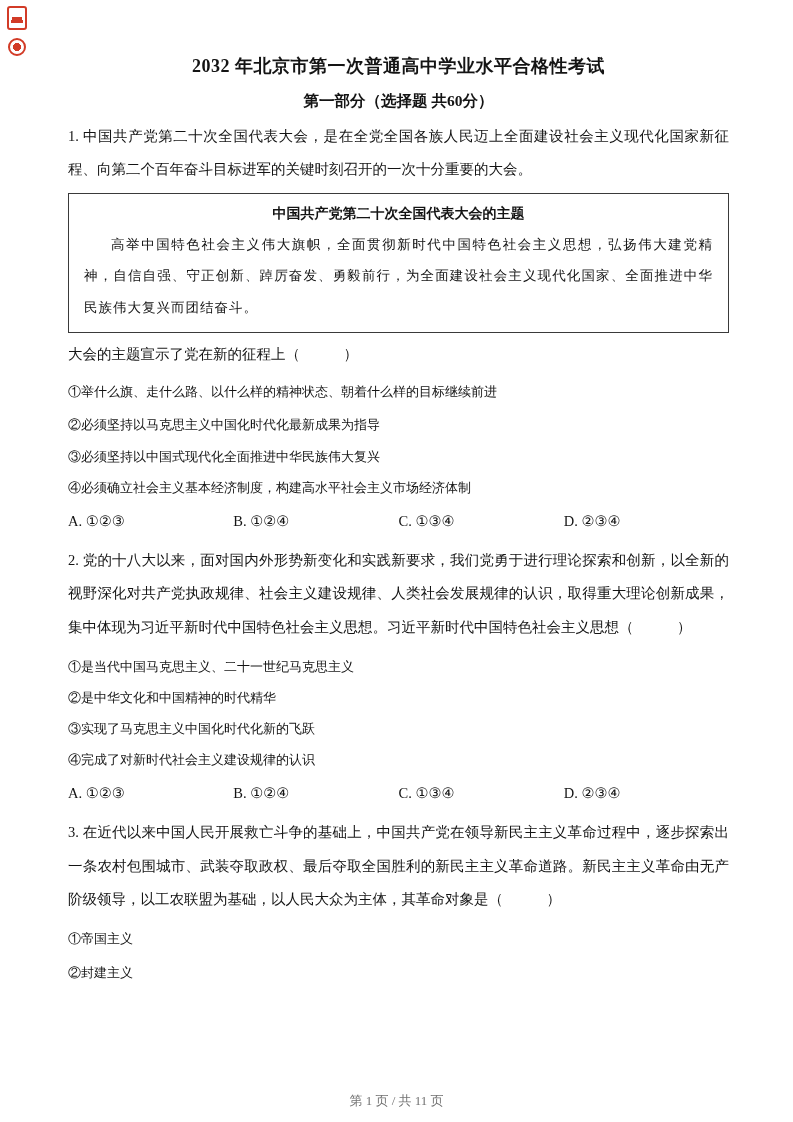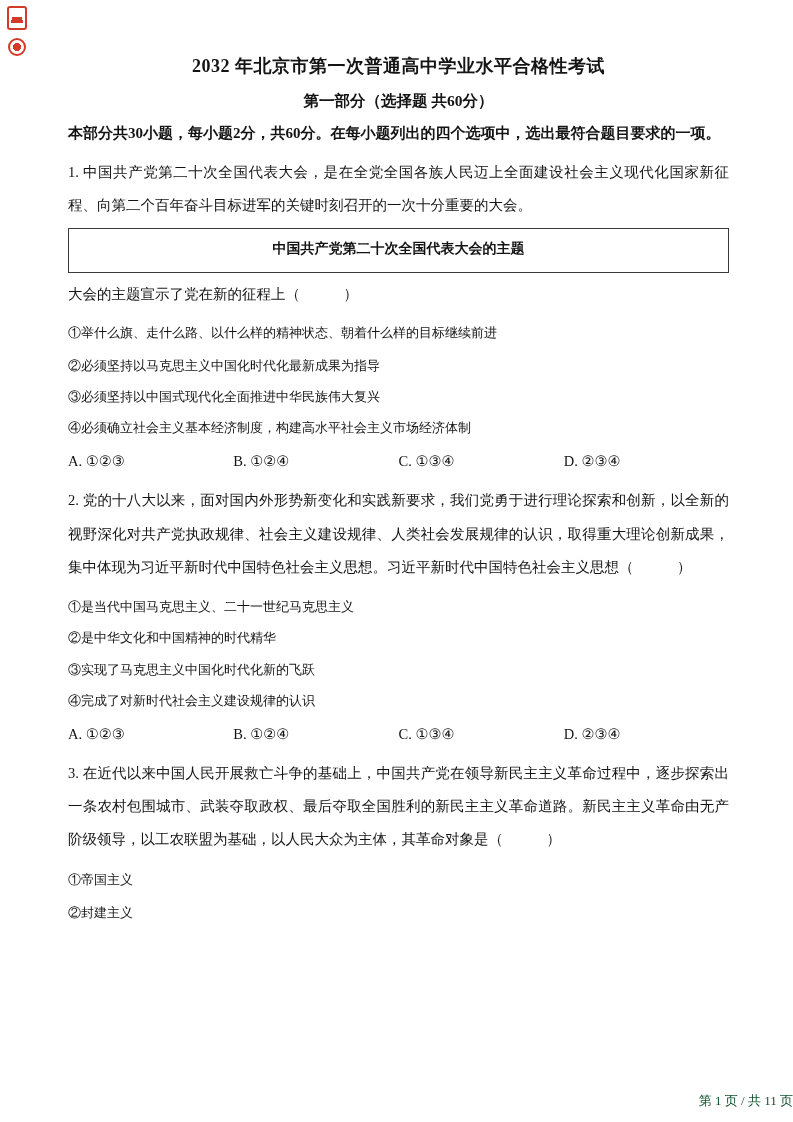--- a/index.html
+++ b/index.html
@@ -36,40 +36,40 @@
   .lead { font-size:14.5px; line-height:2.1; margin-top:4px; }
 
   .statement { font-size:13px; line-height:1.55; margin-top:13px; }
   .statement.tight { margin-top:11px; }
 
   .choices { display:flex; margin-top:15px; margin-bottom:6px; }
   .choice { width:25%; font-size:14.5px; }
 
   .q2 .stem, .q3 .stem { margin-top:14px; }
 
-  footer { position:absolute; left:0; bottom:12px; width:100%; text-align:right;
-           font-size:13px; color:#14532d; }
+  footer { position:absolute; left:0; bottom:12px; width:100%; text-align:center;
+           font-size:13px; color:#737373; }
 </style>
 </head>
 <body>
 
 <span class="stamp stamp-1"></span>
 <span class="stamp stamp-2"></span>
 
 <div class="page">
 
   <h1>2032 年北京市第一次普通高中学业水平合格性考试</h1>
   <h3>第一部分（选择题 共60分）</h3>
-  <p class="instructions">本部分共30小题，每小题2分，共60分。在每小题列出的四个选项中，选出最符合题目要求的一项。</p>
 
   <section class="question q1">
     <p class="stem">1. 中国共产党第二十次全国代表大会，是在全党全国各族人民迈上全面建设社会主义现代化国家新征程、向第二个百年奋斗目标进军的关键时刻召开的一次十分重要的大会。</p>
 
     <div class="theme-box">
       <p class="box-title">中国共产党第二十次全国代表大会的主题</p>
+      <p class="box-body">高举中国特色社会主义伟大旗帜，全面贯彻新时代中国特色社会主义思想，弘扬伟大建党精神，自信自强、守正创新、踔厉奋发、勇毅前行，为全面建设社会主义现代化国家、全面推进中华民族伟大复兴而团结奋斗。</p>
     </div>
 
     <p class="lead">大会的主题宣示了党在新的征程上（　　　）</p>
 
     <p class="statement">①举什么旗、走什么路、以什么样的精神状态、朝着什么样的目标继续前进</p>
     <p class="statement">②必须坚持以马克思主义中国化时代化最新成果为指导</p>
     <p class="statement tight">③必须坚持以中国式现代化全面推进中华民族伟大复兴</p>
     <p class="statement tight">④必须确立社会主义基本经济制度，构建高水平社会主义市场经济体制</p>
 
     <div class="choices">

